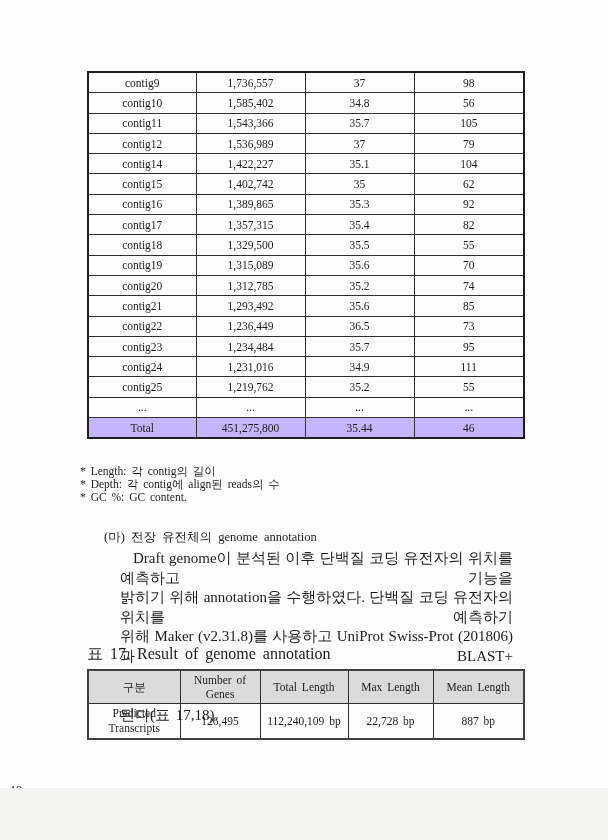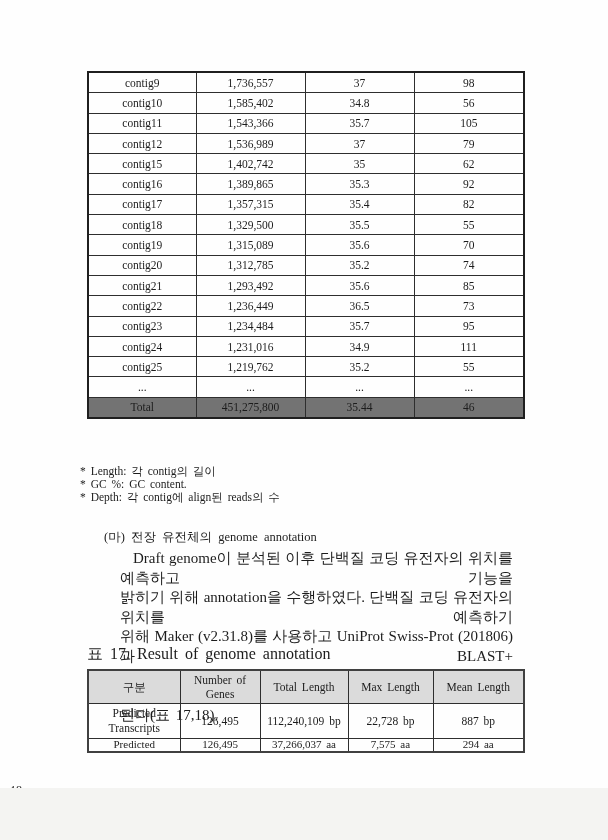--- a/index.html
+++ b/index.html
@@ -17,21 +17,21 @@
   
   .contig-table {
     position:absolute; left:87px; top:71px; width:436px;
     border-collapse:collapse; table-layout:fixed;
     font-size:11.5px; border:2px solid #1f1f1f;
   }
   .contig-table td {
     border:1px solid #2e2e2e; text-align:center;
     height:19.3px; padding:0; overflow:hidden; white-space:nowrap;
   }
-  .contig-table tr:last-child td { background:#737373; }
+  .contig-table tr:last-child td { background:#c4b5fd; }
 
   
   .footnotes {
     position:absolute; left:80px; top:465px;
     font-size:11.5px; line-height:13.2px; word-spacing:2px; white-space:nowrap;
   }
 
   
   .section-heading {
     position:absolute; left:104px; top:529px;
@@ -103,20 +103,26 @@
           <td>35.7</td>
           <td>105</td>
         </tr>
         <tr>
           <td>contig12</td>
           <td>1,536,989</td>
           <td>37</td>
           <td>79</td>
         </tr>
         <tr>
+          <td>contig14</td>
+          <td>1,422,227</td>
+          <td>35.1</td>
+          <td>104</td>
+        </tr>
+        <tr>
           <td>contig15</td>
           <td>1,402,742</td>
           <td>35</td>
           <td>62</td>
         </tr>
         <tr>
           <td>contig16</td>
           <td>1,389,865</td>
           <td>35.3</td>
           <td>92</td>
@@ -185,22 +191,22 @@
           <td>Total</td>
           <td>451,275,800</td>
           <td>35.44</td>
           <td>46</td>
         </tr>
       </tbody>
   </table>
 
   <div class="footnotes">
     <div>* Length: 각 contig의 길이</div>
+    <div>* Depth: 각 contig에 align된 reads의 수</div>
     <div>* GC %: GC content.</div>
-    <div>* Depth: 각 contig에 align된 reads의 수</div>
   </div>
 
   <div class="section-heading">(마) 전장 유전체의 genome annotation</div>
 
   <div class="paragraph">
     <div class="para-line first">Draft genome이 분석된 이후 단백질 코딩 유전자의 위치를 예측하고 기능을</div>
     <div class="para-line">밝히기 위해 annotation을 수행하였다. 단백질 코딩 유전자의 위치를 예측하기</div>
     <div class="para-line">위해 Maker (v2.31.8)를 사용하고 UniProt Swiss-Prot (201806)과 BLAST+</div>
     <div class="para-line">(v2.7.1+) 를 수행하였다. 유전자 예측 결과로 3개의 파일(GFF, faa, ffn)이 제공</div>
     <div class="para-line last">된다(표 17,18).</div>
@@ -226,25 +232,18 @@
       </tr>
     </thead>
     <tbody>
       <tr class="r1">
         <td>Predicted Transcripts</td>
         <td>126,495</td>
         <td>112,240,109 bp</td>
         <td>22,728 bp</td>
         <td>887 bp</td>
       </tr>
-      <tr class="r2">
-        <td>Predicted</td>
-        <td>126,495</td>
-        <td>37,266,037 aa</td>
-        <td>7,575 aa</td>
-        <td>294 aa</td>
-      </tr>
     </tbody>
   </table>
 
   <div class="page-number">- 48 -</div>
 
 </div>
 
 </body></html>

